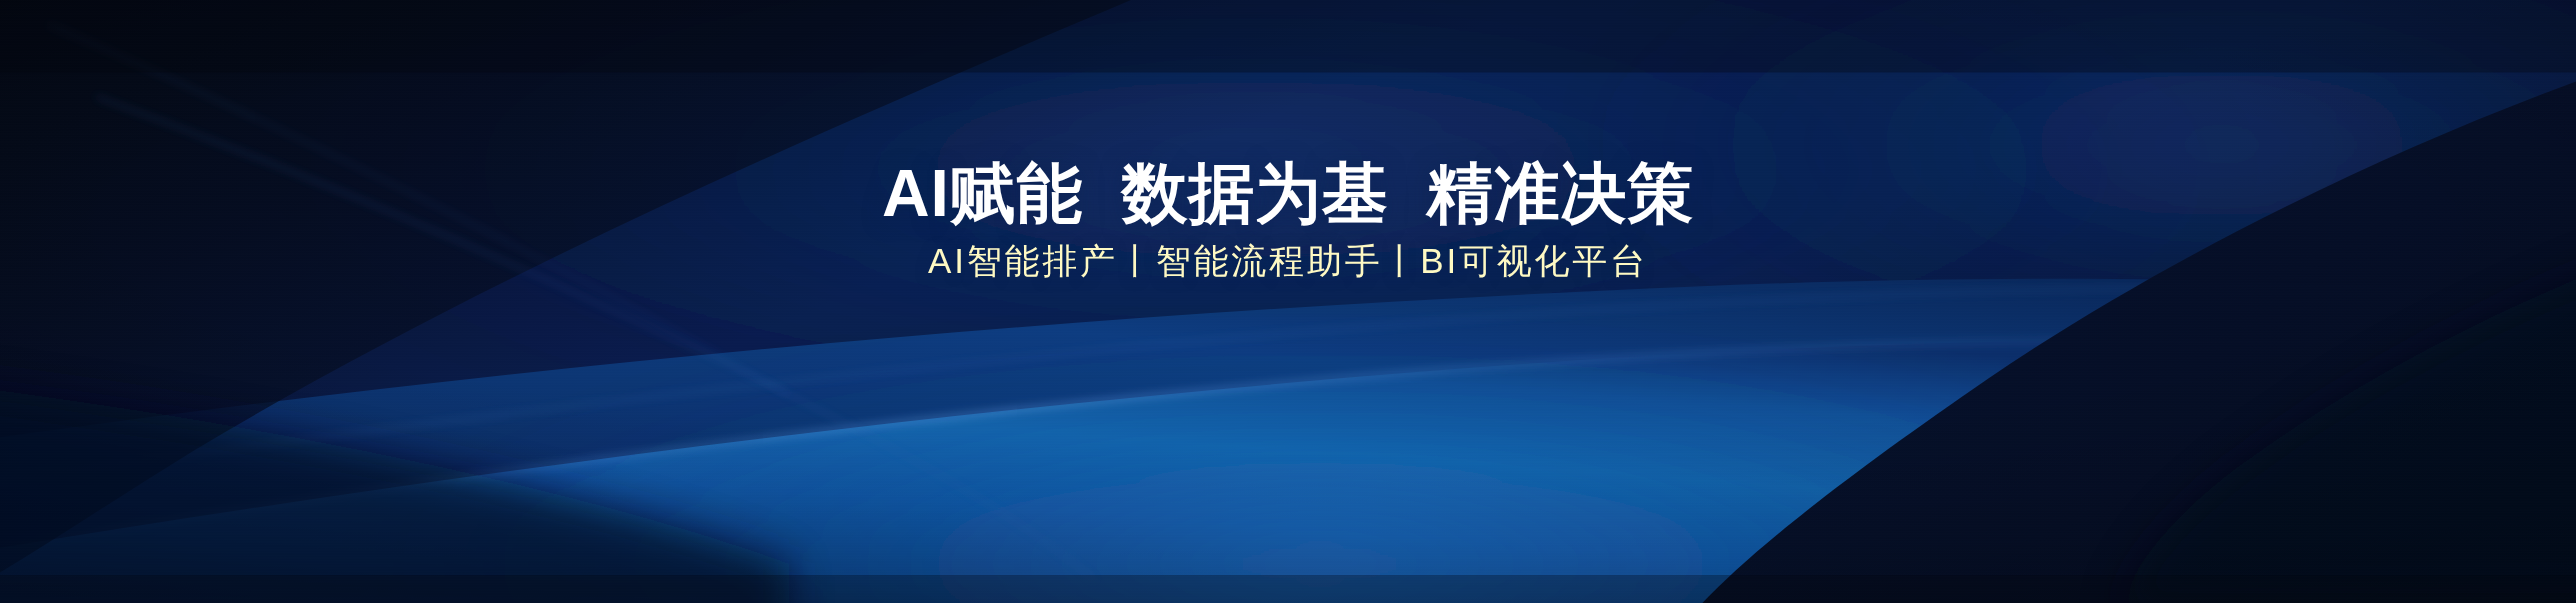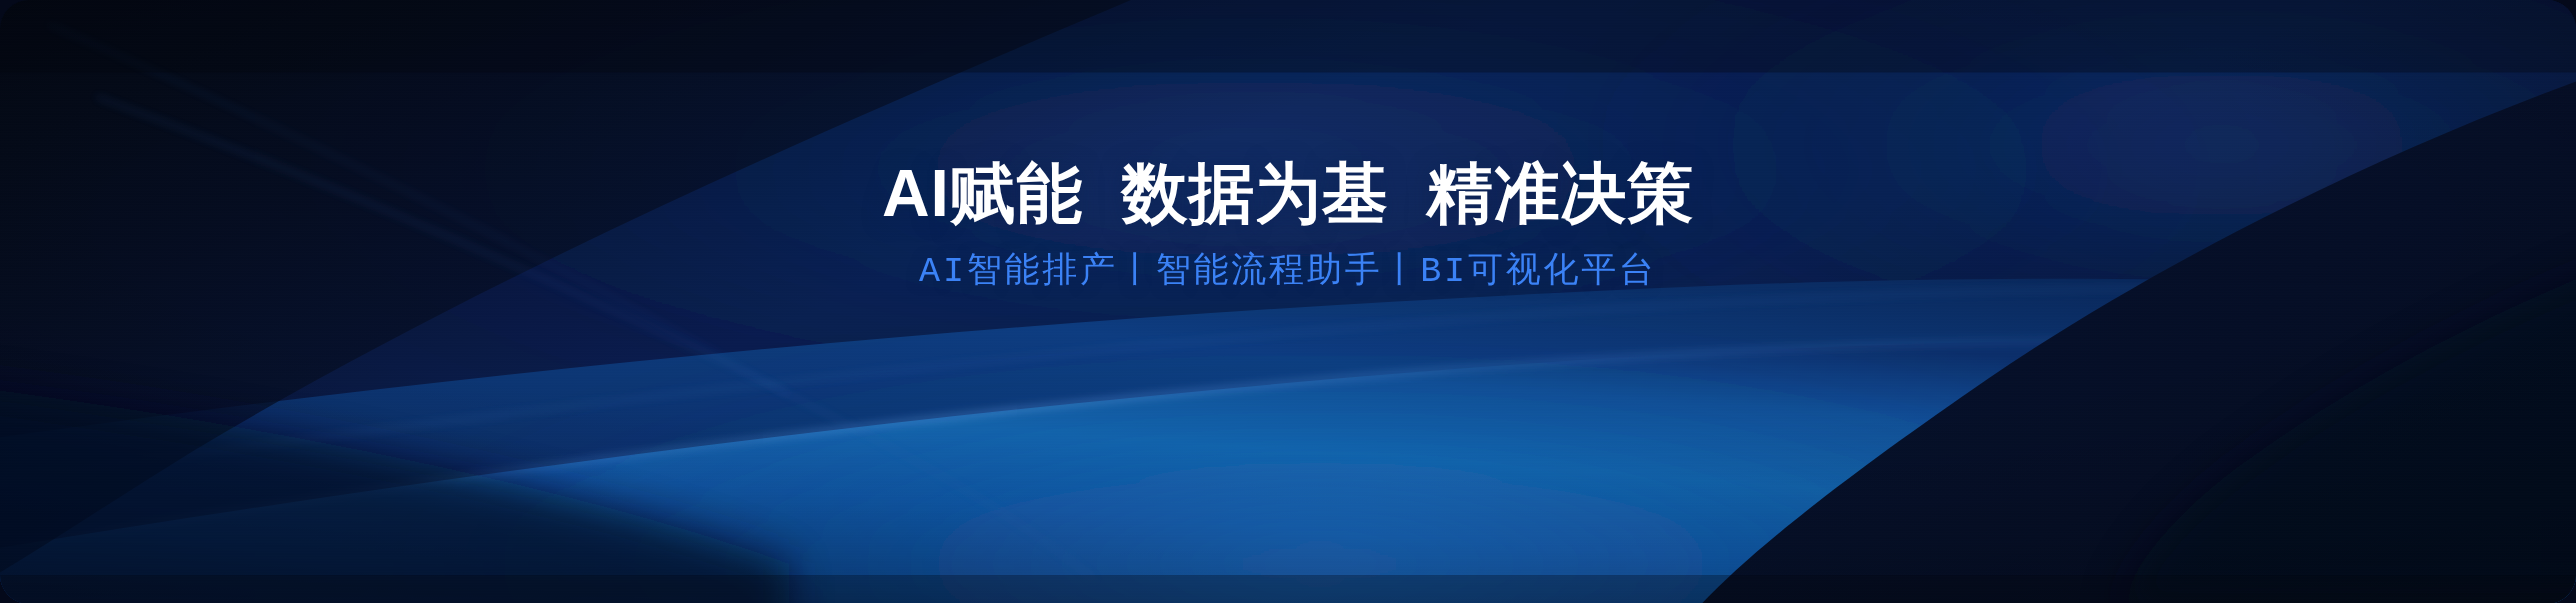--- a/index.html
+++ b/index.html
@@ -10,21 +10,20 @@
     overflow:hidden;
     font-family:"Liberation Sans","DejaVu Sans",sans-serif;
   }
 
   #banner {
     position:relative;
     width:2576px;
     height:604px;
     overflow:hidden;
     background:#050c22;
-    border-radius:29px;
   }
 
   
   .bg-layer { position:absolute; inset:0; pointer-events:none; }
 
   #bg-svg { position:absolute; top:0; left:0; width:2576px; height:604px; display:block; }
 
   
   #bg-vignette {
     position:absolute; inset:0;
@@ -57,29 +56,28 @@
     color:#ffffff;
     font-size:66px;
     font-weight:bold;
     line-height:1.08;
     letter-spacing:0.8px;
     white-space:pre;
     text-shadow:0 1.6px 21px rgba(10,32,80,0.55);
   }
 
   #subtitle {
-    margin-top:22px;
-    color:#3b82f6;
+    margin-top:10px;
+    color:#fef9c3;
     font-size:35px;
     font-weight:400;
     line-height:1.25;
     letter-spacing:2.8px;
     white-space:pre;
     text-shadow:0 0.8px 13px rgba(10,32,80,0.5);
-    font-family:Liberation Mono, monospace;
   }
 </style>
 </head>
 <body>
 
 <div id="banner">
 
   <div class="bg-layer">
     <svg id="bg-svg" viewBox="0 0 3200 750" preserveAspectRatio="none">
       <defs>

